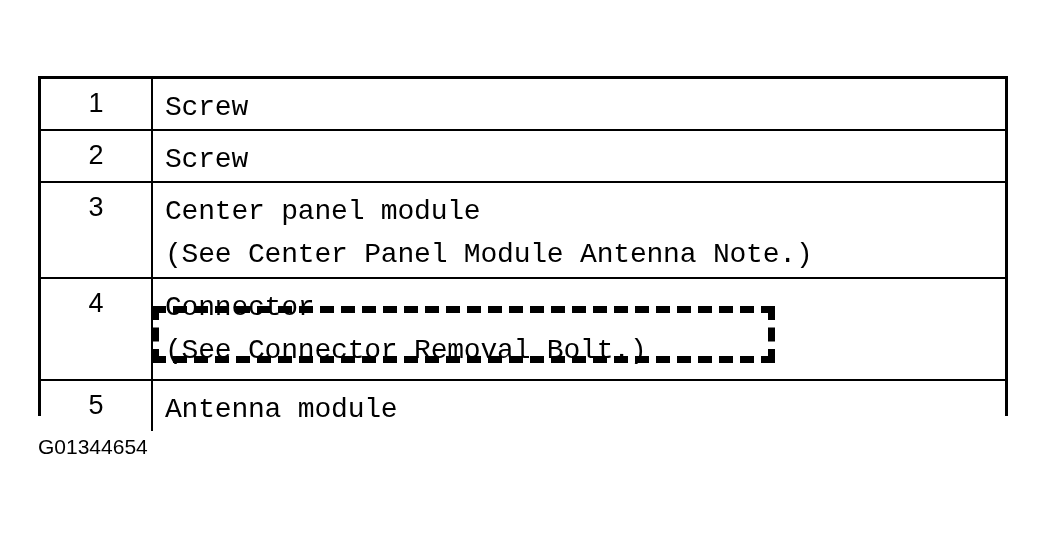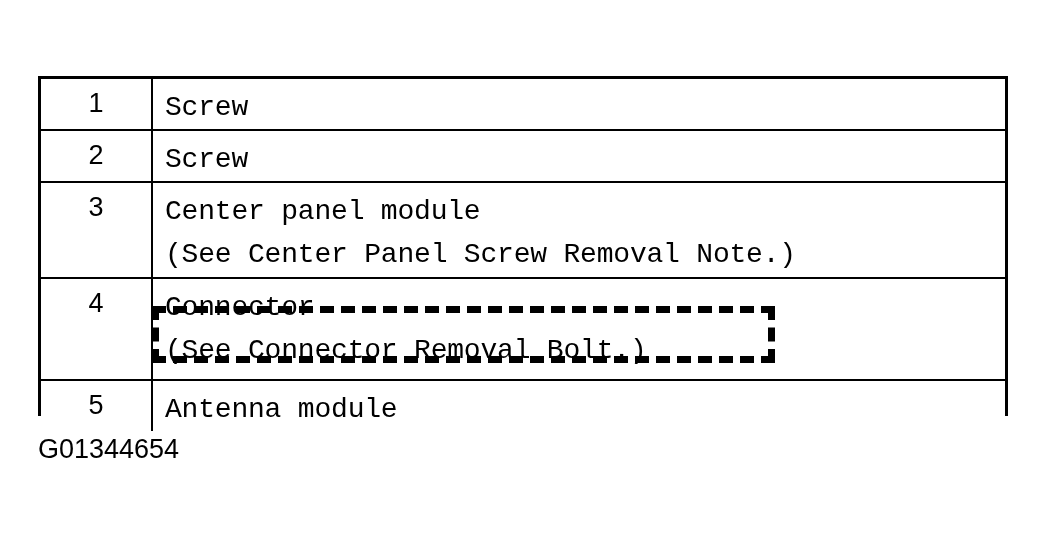--- a/index.html
+++ b/index.html
@@ -93,21 +93,21 @@
     border: 7px dashed #000000;
     background: transparent;
     pointer-events: none;
   }
 
   
   .figure-caption {
     position: absolute;
     left: 38px;
     top: 436px;
-    font-size: 27px;
+    font-size: 21px;
     line-height: 1;
     letter-spacing: 0px;
     white-space: nowrap;
   }
 </style>
 </head>
 <body>
 
 <div class="parts-table-wrap">
   <table class="parts-table">
@@ -135,21 +135,21 @@
         </td>
       </tr>
 
       <tr class="row-h3">
         <td class="col-num">
           <span class="num-text">3</span>
         </td>
         <td class="col-desc">
           <div class="desc-body">
             <span class="desc-line">Center panel module</span>
-            <span class="desc-line">(See Center Panel Screw Removal Note.)</span>
+            <span class="desc-line">(See Center Panel Module Antenna Note.)</span>
           </div>
         </td>
       </tr>
 
       <tr class="row-h4">
         <td class="col-num">
           <span class="num-text">4</span>
         </td>
         <td class="col-desc">
           <div class="desc-body">

